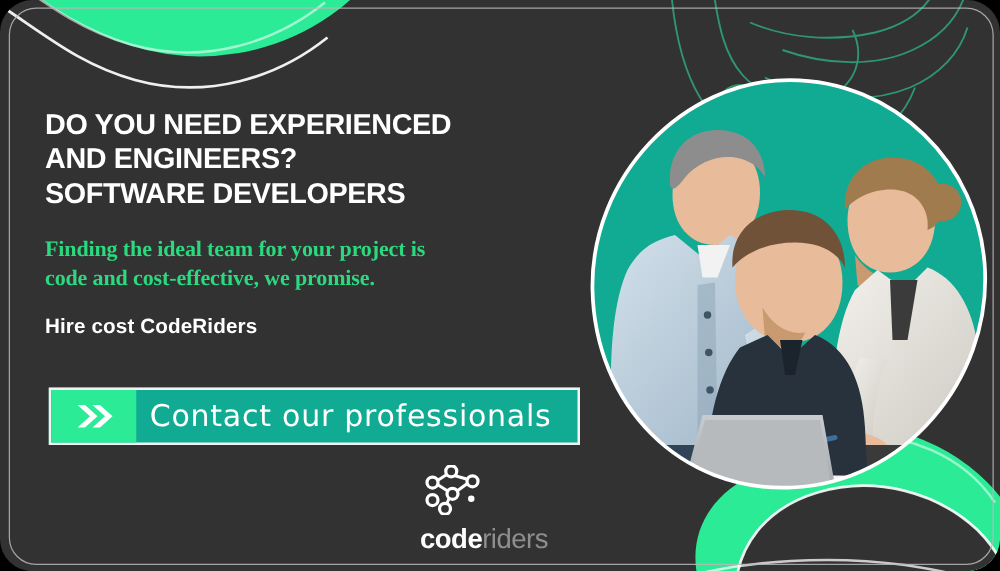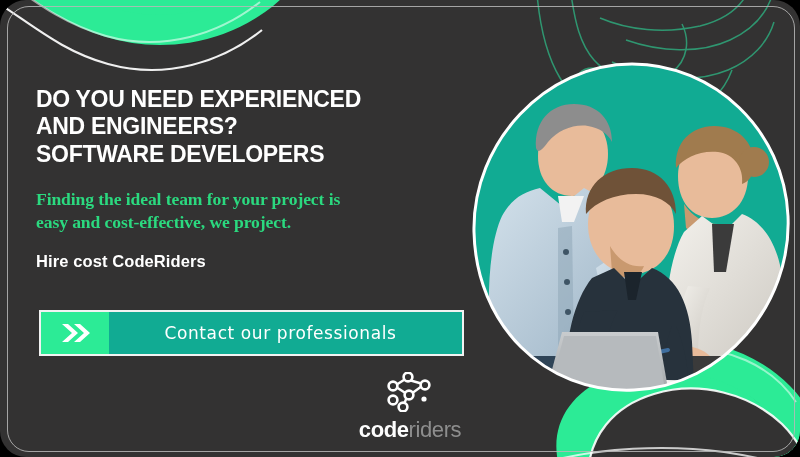--- a/index.html
+++ b/index.html
@@ -91,34 +91,34 @@
     align-items: center;
     justify-content: center;
     flex: none;
   }
   .cta-label {
     flex: 1;
     display: flex;
     align-items: center;
     justify-content: center;
     color: #ffffff;
-    font-size: 17px;
+    font-size: 24px;
     letter-spacing: .6px;
     padding-right: 10px;
     font-family: "DejaVu Sans", sans-serif;
     font-weight: 400;
   }
 
   
   .logo {
     position: absolute;
-    left: 344px; top: 372px;
+    left: 336px; top: 372px;
     width: 132px;
     z-index: 8;
-    text-align: center;
+    text-align: left;
   }
   .logo-mark { margin: 0 auto; }
   .logo-word {
     margin-top: 3px;
     font-size: 22px;
     letter-spacing: -0.4px;
     line-height: 1;
   }
   .logo-word .code { color: #fdfdfd; font-weight: bold; }
   .logo-word .riders { color: #8e8e8e; font-weight: normal; }
@@ -268,21 +268,21 @@
     </svg>
 
     <div class="content">
       <h1 class="headline">
         <span class="l">DO YOU NEED EXPERIENCED</span>
         <span class="l">AND ENGINEERS?</span>
         <span class="l">SOFTWARE DEVELOPERS</span>
       </h1>
       <p class="subhead">
         <span class="l">Finding the ideal team for your project is</span>
-        <span class="l">easy and cost-effective, we project.</span>
+        <span class="l">code and cost-effective, we promise.</span>
       </p>
       <p class="tagline">Hire cost CodeRiders</p>
     </div>
 
     <div class="cta">
       <div class="cta-icon">
         <svg width="34" height="22" viewBox="0 0 34 22">
           <path d="M 4,2 L 14,11 L 4,20 L 10,20 L 20,11 L 10,2 Z" fill="#ffffff"></path>
           <path d="M 16,2 L 26,11 L 16,20 L 22,20 L 32,11 L 22,2 Z" fill="#ffffff"></path>
         </svg>

